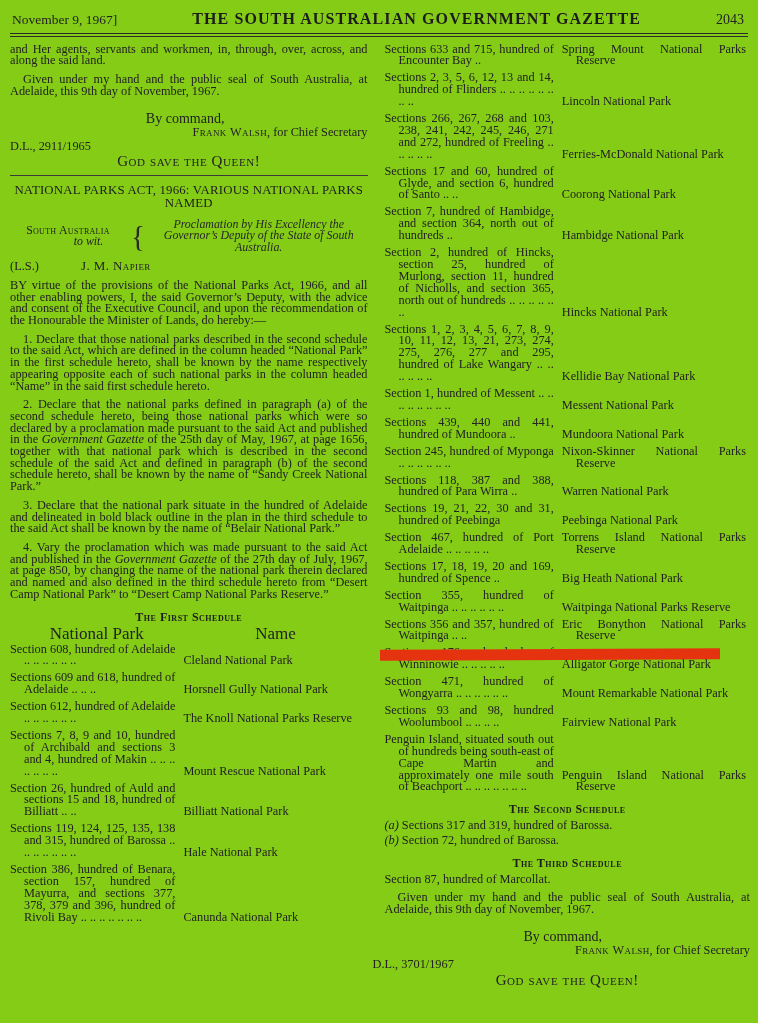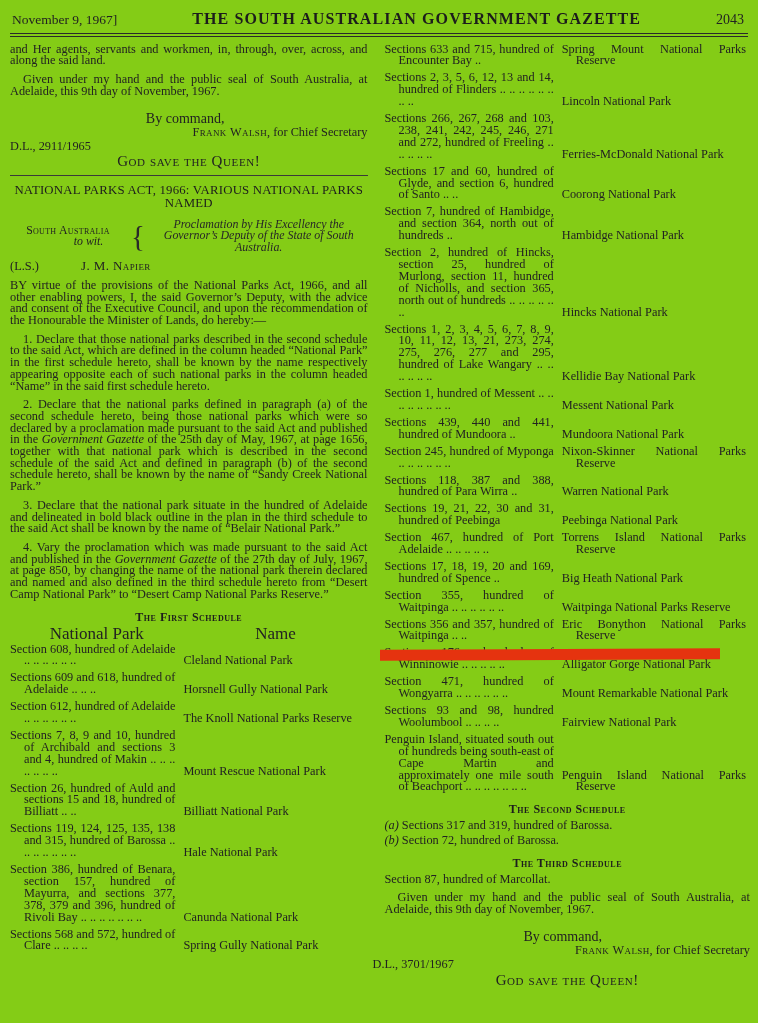--- a/index.html
+++ b/index.html
@@ -195,24 +195,20 @@
           <div class="row">
             <div class="cell-park">Sections 119, 124, 125, 135, 138 and 315, hundred of Barossa .. .. .. .. .. .. ..</div>
             <div class="cell-name">Hale National Park</div>
           </div>
 
           <div class="row">
             <div class="cell-park">Section 386, hundred of Benara, section 157, hundred of Mayurra, and sections 377, 378, 379 and 396, hundred of Rivoli Bay .. .. .. .. .. .. ..</div>
             <div class="cell-name">Canunda National Park</div>
           </div>
 
-          <div class="row">
-            <div class="cell-park">Sections 568 and 572, hundred of Clare .. .. .. ..</div>
-            <div class="cell-name">Spring Gully National Park</div>
-          </div>
         </div>
     </section>
 
     <section class="col col-right">
 
       <div class="rows">
 
           <div class="row">
             <div class="cell-park">Sections 633 and 715, hundred of Encounter Bay ..</div>
             <div class="cell-name">Spring Mount National Parks Reserve</div>

